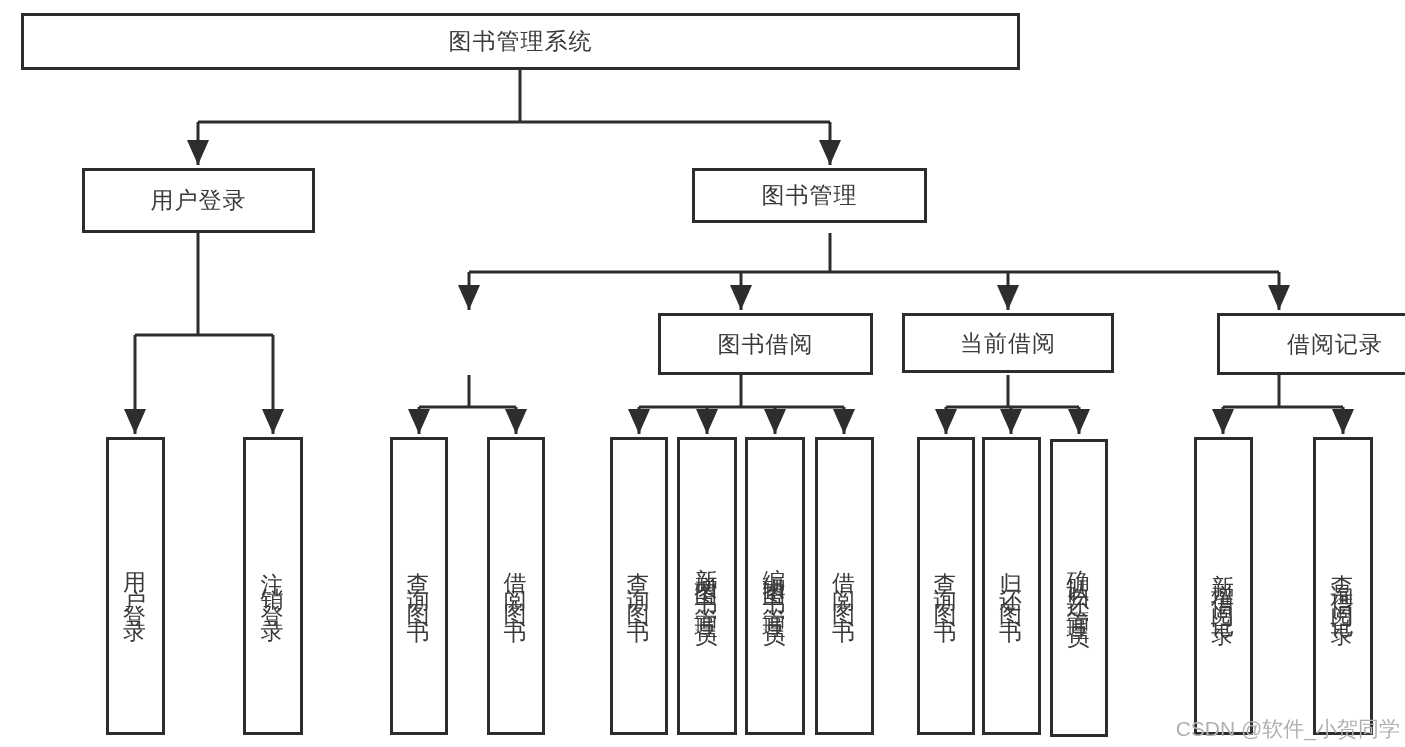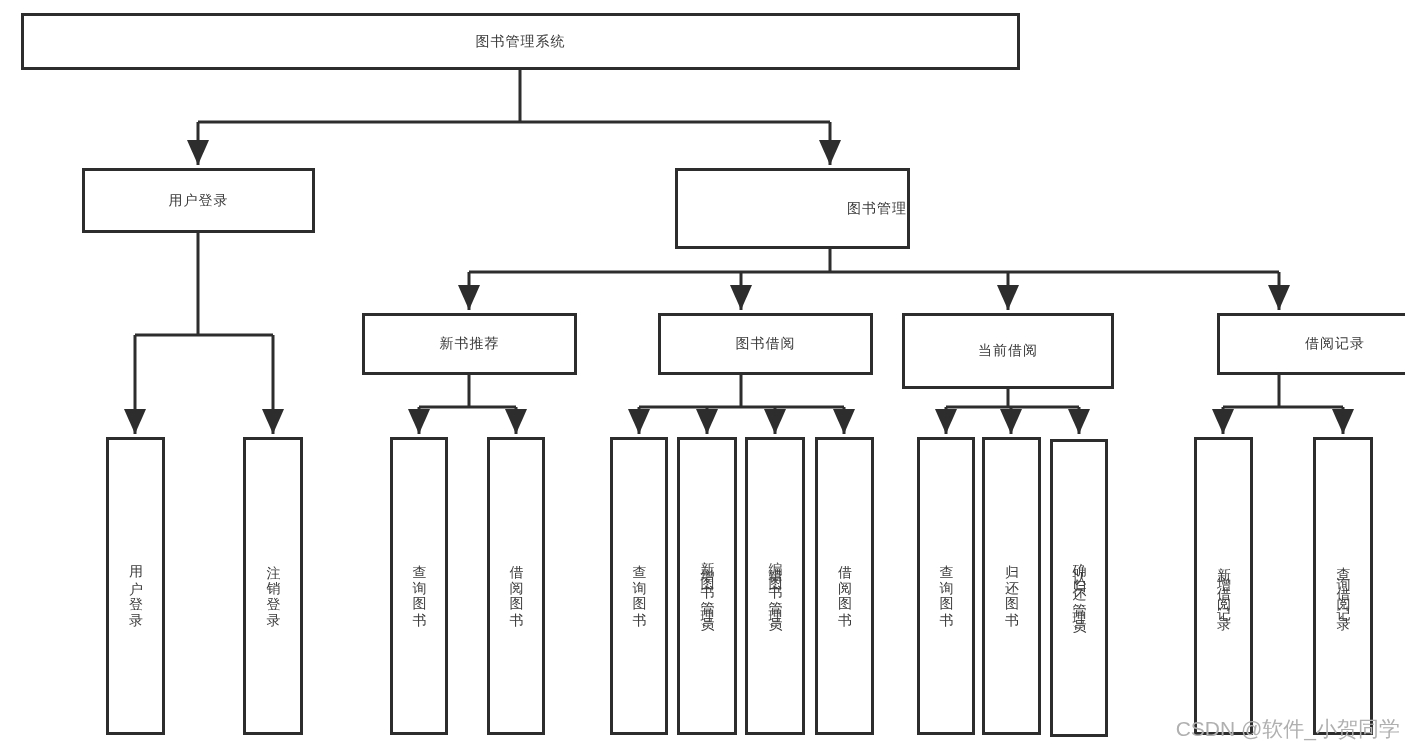--- a/index.html
+++ b/index.html
@@ -20,24 +20,23 @@
   #wires { position: absolute; left: 0; top: 0; z-index: 1; }
   .box {
     position: absolute;
     box-sizing: border-box;
     background: var(--box-bg);
     border: 3px solid var(--line);
     display: flex;
     align-items: center;
     justify-content: center;
     color: var(--text);
-    font-size: 14px;
+    font-size: 23px;
     z-index: 2;
     letter-spacing: 1px;
-    font-family: Liberation Mono, monospace;
   }
   .leaf span {
     writing-mode: vertical-rl;
     display: block;
   }
   .ls-lg span { letter-spacing: 16px; }
   .ls-md span { letter-spacing: 10px; }
   .ls-sm span { letter-spacing: 8px; }
   #watermark {
     position: absolute;
@@ -98,31 +97,28 @@
     </g>
   </svg>
 
   <div class="box" style="left:21px; top:13px; width:999px; height:57px;">
     <span>图书管理系统</span>
   </div>
 
   <div class="box" style="left:82px; top:168px; width:233px; height:65px;">
     <span>用户登录</span>
   </div>
-  <div class="box" style="left:675px; top:168px; width:235px; height:81px;justify-content:flex-end;">
+  <div class="box" style="left:692px; top:168px; width:235px; height:55px;">
     <span>图书管理</span>
   </div>
 
-  <div class="box" style="left:362px; top:313px; width:215px; height:62px;">
-    <span>新书推荐</span>
-  </div>
   <div class="box" style="left:633px; top:313px; width:215px; height:62px;margin-left:25px;">
     <span>图书借阅</span>
   </div>
-  <div class="box" style="left:902px; top:313px; width:212px; height:76px;">
+  <div class="box" style="left:902px; top:313px; width:212px; height:60px;">
     <span>当前借阅</span>
   </div>
   <div class="box" style="left:1173px; top:313px; width:236px; height:62px;margin-left:44px;">
     <span>借阅记录</span>
   </div>
 
   <div class="box leaf ls-lg" style="left:106px; top:437px; width:59px; height:298px;">
     <span>用户登录</span>
   </div>
   <div class="box leaf ls-lg" style="left:243px; top:437px; width:60px; height:298px;">

